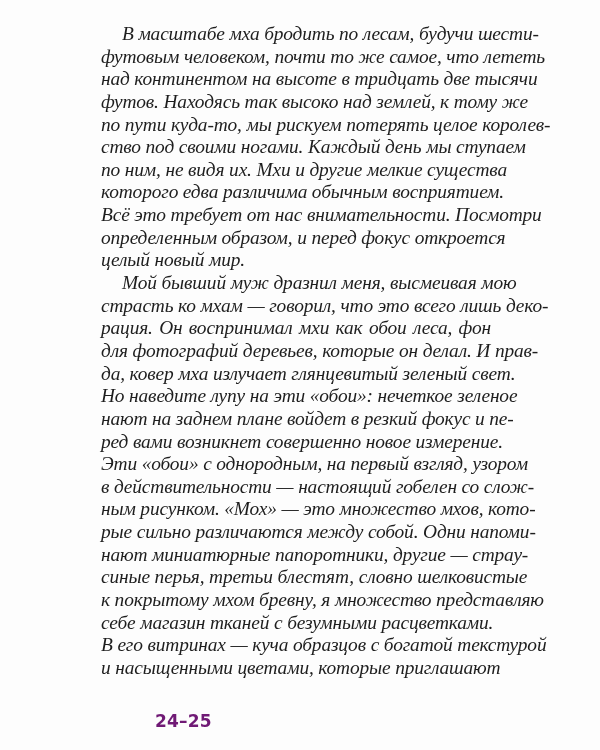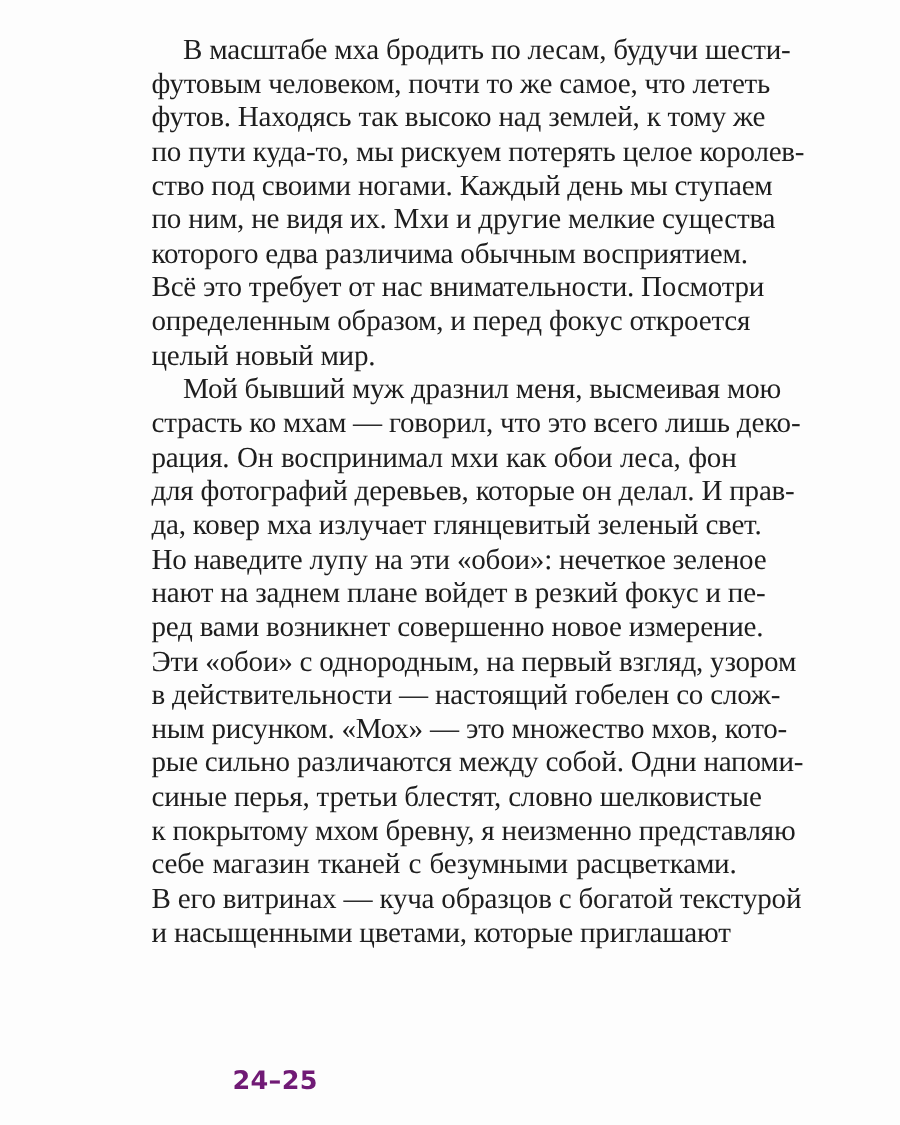--- a/index.html
+++ b/index.html
@@ -29,20 +29,21 @@
       line-height: 22.65px;
       color: #1e1e1e;
       letter-spacing: -0.15px;
     }
     .line {
       display: block;
       white-space: nowrap;
       text-align: justify;
       text-align-last: justify;
       height: 22.65px;
+      font-style: italic;
     }
     .line.indent {
       padding-left: 21px;
     }
     .line.last {
       text-align-last: left;
     }
     .page-number {
       position: absolute;
       left: 155px;
@@ -55,20 +56,21 @@
     }
   </style>
 </head>
 <body>
 
 <div class="page">
   <div class="body-text">
 
     <span class="line indent">В масштабе мха бродить по лесам, будучи шести-</span>
     <span class="line">футовым человеком, почти то же самое, что лететь</span>
+    <span class="line">над континентом на высоте в тридцать две тысячи</span>
     <span class="line">футов. Находясь так высоко над землей, к тому же</span>
     <span class="line">по пути куда-то, мы рискуем потерять целое королев-</span>
     <span class="line">ство под своими ногами. Каждый день мы ступаем</span>
     <span class="line">по ним, не видя их. Мхи и другие мелкие существа</span>
     <span class="line">которого едва различима обычным восприятием.</span>
     <span class="line">Всё это требует от нас внимательности. Посмотри</span>
     <span class="line">определенным образом, и перед фокус откроется</span>
     <span class="line last">целый новый мир.</span>
 
     <span class="line indent">Мой бывший муж дразнил меня, высмеивая мою</span>
@@ -76,21 +78,22 @@
     <span class="line">рация. Он воспринимал мхи как обои леса, фон</span>
     <span class="line">для фотографий деревьев, которые он делал. И прав-</span>
     <span class="line">да, ковер мха излучает глянцевитый зеленый свет.</span>
     <span class="line">Но наведите лупу на эти «обои»: нечеткое зеленое</span>
     <span class="line">нают на заднем плане войдет в резкий фокус и пе-</span>
     <span class="line">ред вами возникнет совершенно новое измерение.</span>
     <span class="line">Эти «обои» с однородным, на первый взгляд, узором</span>
     <span class="line">в действительности — настоящий гобелен со слож-</span>
     <span class="line">ным рисунком. «Мох» — это множество мхов, кото-</span>
     <span class="line">рые сильно различаются между собой. Одни напоми-</span>
+    <span class="line">нают миниатюрные папоротники, другие — страу-</span>
     <span class="line">синые перья, третьи блестят, словно шелковистые</span>
-    <span class="line">к покрытому мхом бревну, я неизменно представляю</span>
+    <span class="line">к покрытому мхом бревну, я множество представляю</span>
     <span class="line">себе магазин тканей с безумными расцветками.</span>
     <span class="line">В его витринах — куча образцов с богатой текстурой</span>
     <span class="line last">и насыщенными цветами, которые приглашают</span>
   </div>
 
   <div class="page-number">24–25</div>
 </div>
 
 </body></html>

